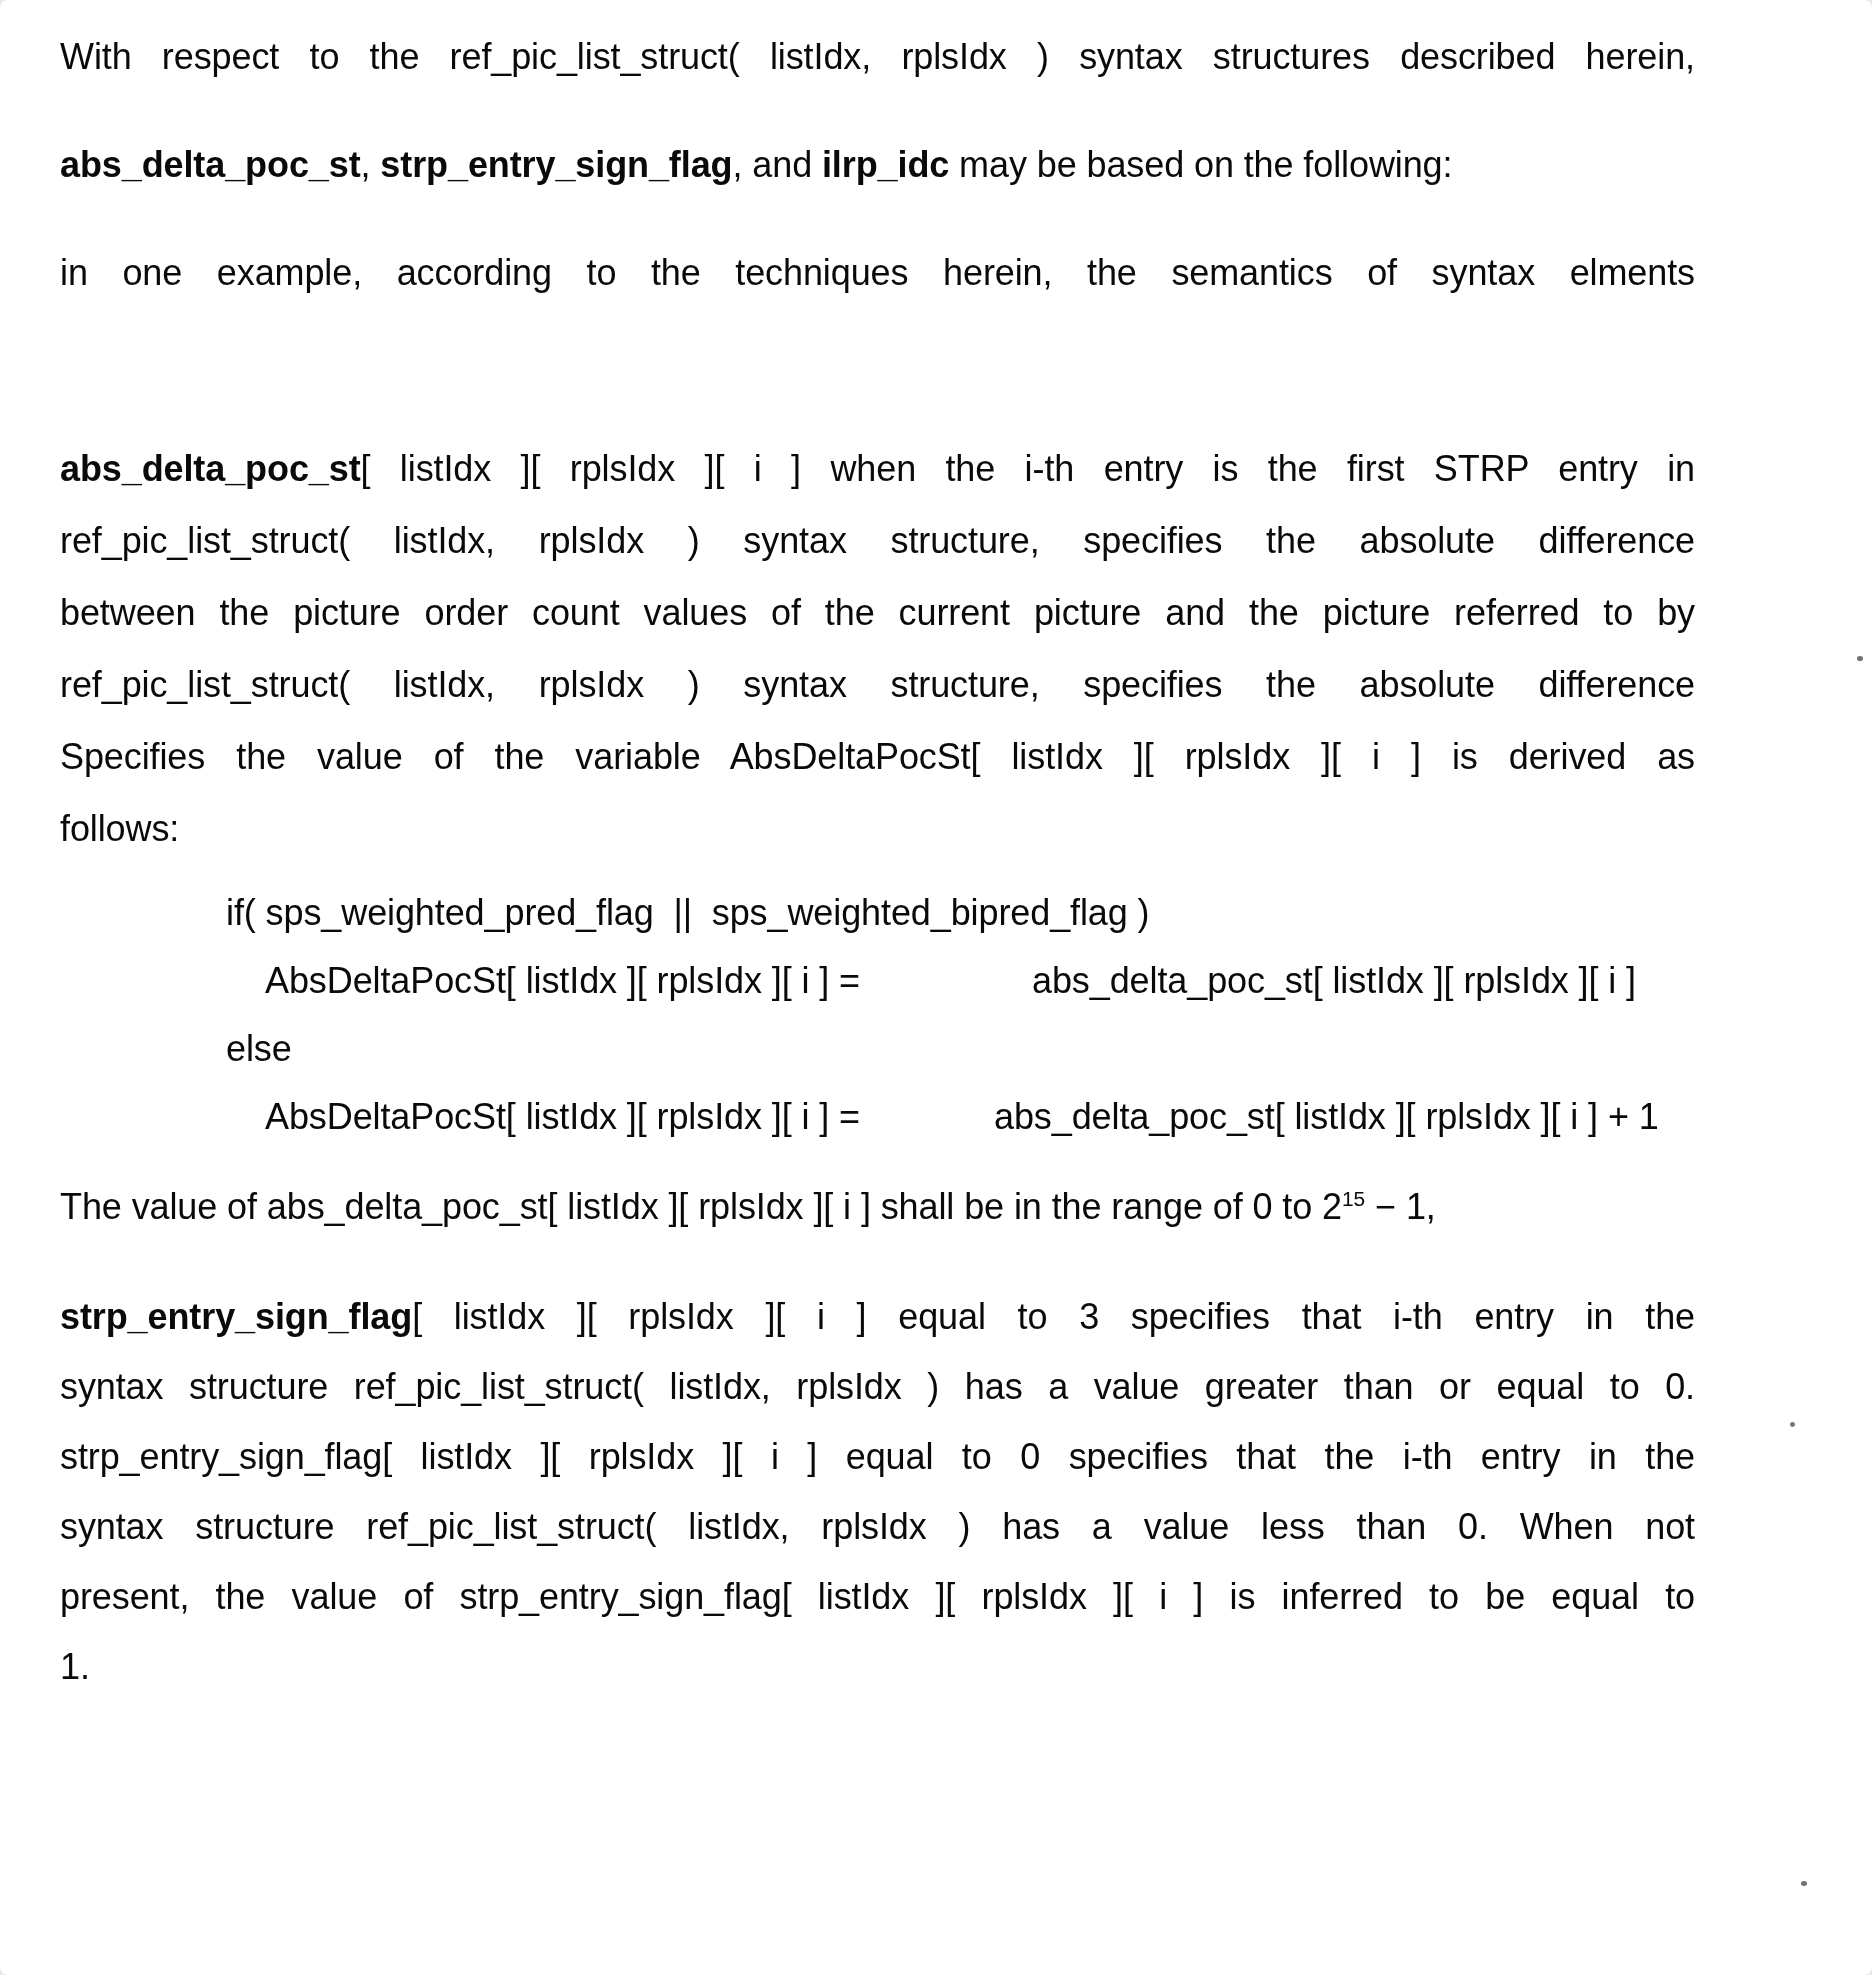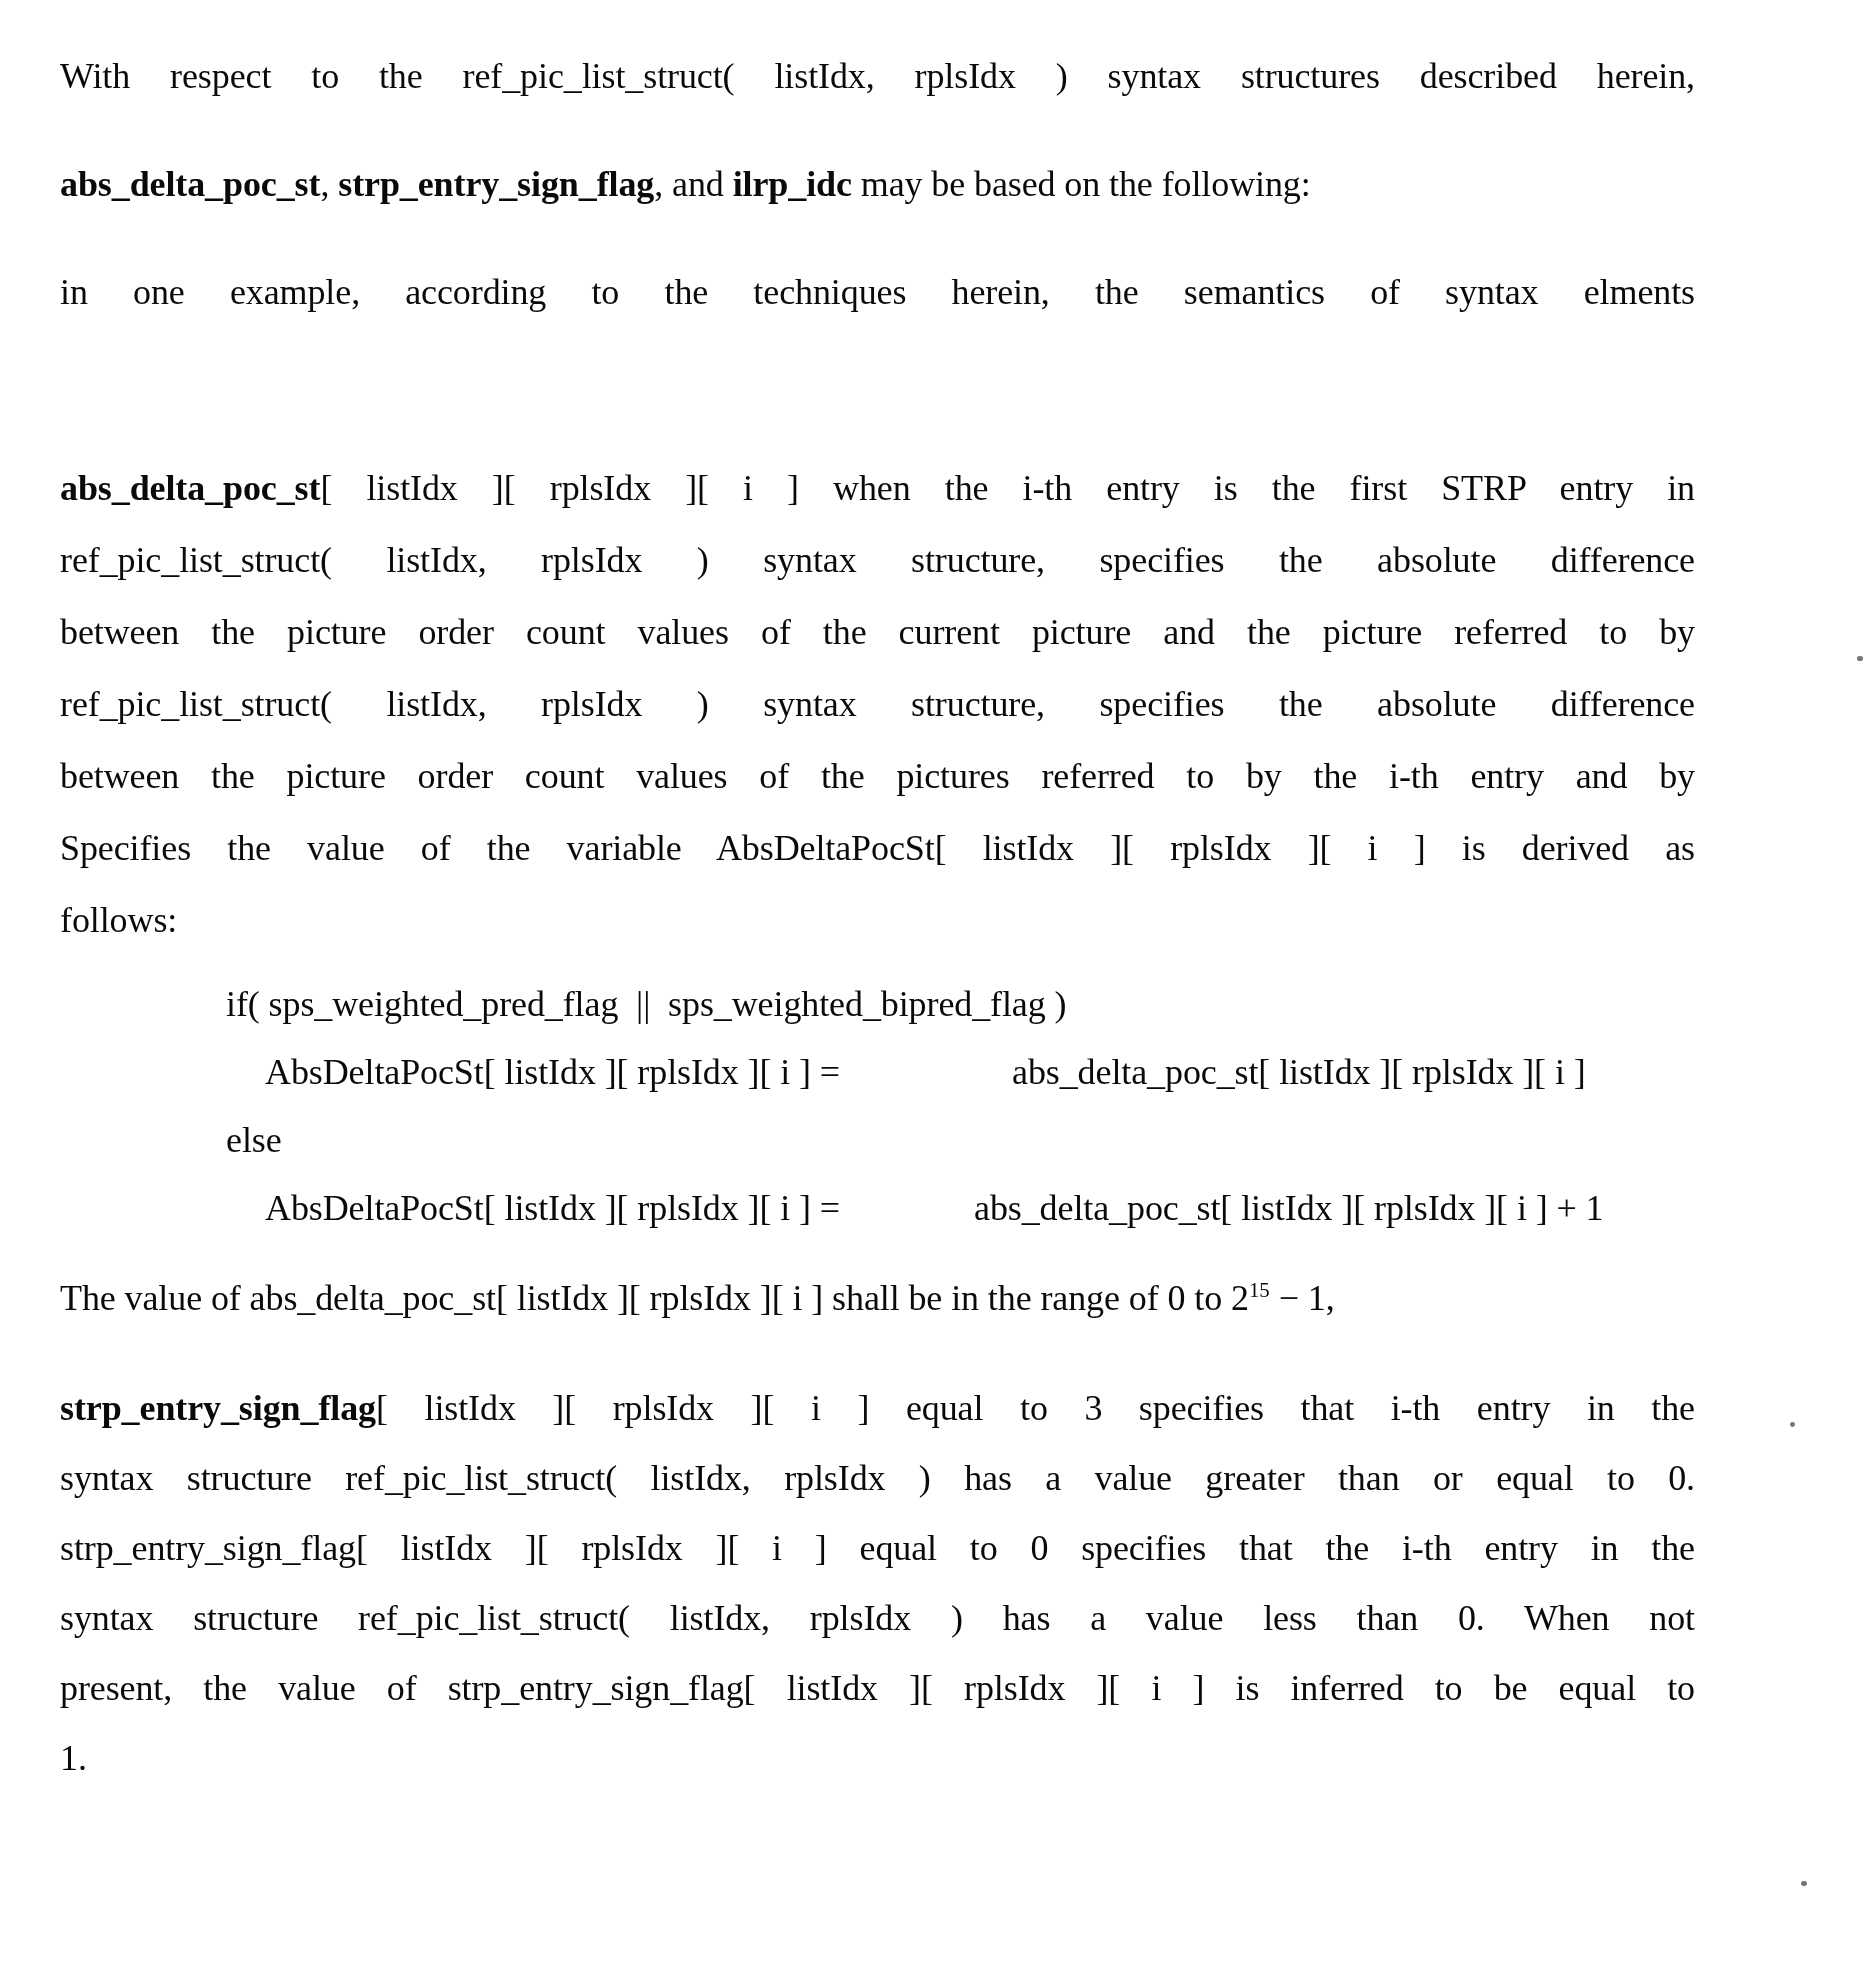--- a/index.html
+++ b/index.html
@@ -2,26 +2,27 @@
 <html style="font-size:11.2px"><head>
 <meta charset="utf-8">
 <style>
   html,body{margin:0;padding:0;background:#e8e8e8;}
   .page{
     position:relative;
     width:1872px;
     height:1975px;
     background:#ffffff;
     color:#0a0a0a;
-    font-family:Liberation Serif, serif;
+    font-family:Liberation Sans, sans-serif;
     font-size:36px;
     letter-spacing:-0.1px;
     box-sizing:border-box;
-    padding:22px 177px 0 60px;
+    padding:3px 177px 0 60px;
     overflow:hidden;
+    border-radius:8px;
   }
   .para{margin:0;}
   .line{overflow:hidden;}
   .line.just{text-align:justify;text-align-last:justify;}
   .p1 .line{line-height:108px;height:108px;}
   .p2 .line{line-height:72px;height:72px;}
   .p2{margin-top:106px;}
   .codeblk{margin-top:14px;}
   .codeblk .line{line-height:68px;height:68px;white-space:nowrap;width:max-content;}
   .p3{margin-top:19.6px;}
@@ -50,21 +51,20 @@
       <div class="para p1">
         <div class="line just"><span>With respect to the ref_pic_list_struct( listIdx, rplsIdx ) syntax structures described herein,</span></div>
         <div class="line"><span class="bold">abs_delta_poc_st</span><span>, </span><span class="bold">strp_entry_sign_flag</span><span>, and </span><span class="bold">ilrp_idc</span><span> may be based on the following:</span></div>
         <div class="line just"><span>in one example, according to the techniques herein, the semantics of syntax elments</span></div>
       </div>
       <div class="para p2">
         <div class="line just"><span class="bold">abs_delta_poc_st</span><span>[ listIdx ][ rplsIdx ][ i ] when the i-th entry is the first STRP entry in</span></div>
         <div class="line just"><span>ref_pic_list_struct( listIdx, rplsIdx ) syntax structure, specifies the absolute difference</span></div>
         <div class="line just"><span>between the picture order count values of the current picture and the picture referred to by</span></div>
         <div class="line just"><span>ref_pic_list_struct( listIdx, rplsIdx ) syntax structure, specifies the absolute difference</span></div>
-        <div class="line just"><span>between the picture order count values of the pictures referred to by the i-th entry and by</span></div>
         <div class="line just"><span>Specifies the value of the variable AbsDeltaPocSt[ listIdx ][ rplsIdx ][ i ] is derived as</span></div>
         <div class="line"><span>follows:</span></div>
       </div>
       <div class="para codeblk">
         <div class="line ind1"><span>if( sps_weighted_pred_flag &nbsp;||&nbsp; sps_weighted_bipred_flag )</span></div>
         <div class="line ind2"><span>AbsDeltaPocSt[ listIdx ][ rplsIdx ][ i ] =</span><span class="sp sp-a"></span><span>abs_delta_poc_st[ listIdx ][ rplsIdx ][ i ]</span></div>
         <div class="line ind1"><span>else</span></div>
         <div class="line ind2"><span>AbsDeltaPocSt[ listIdx ][ rplsIdx ][ i ] =</span><span class="sp sp-b"></span><span>abs_delta_poc_st[ listIdx ][ rplsIdx ][ i ] + 1</span></div>
       </div>
       <div class="para p3">

